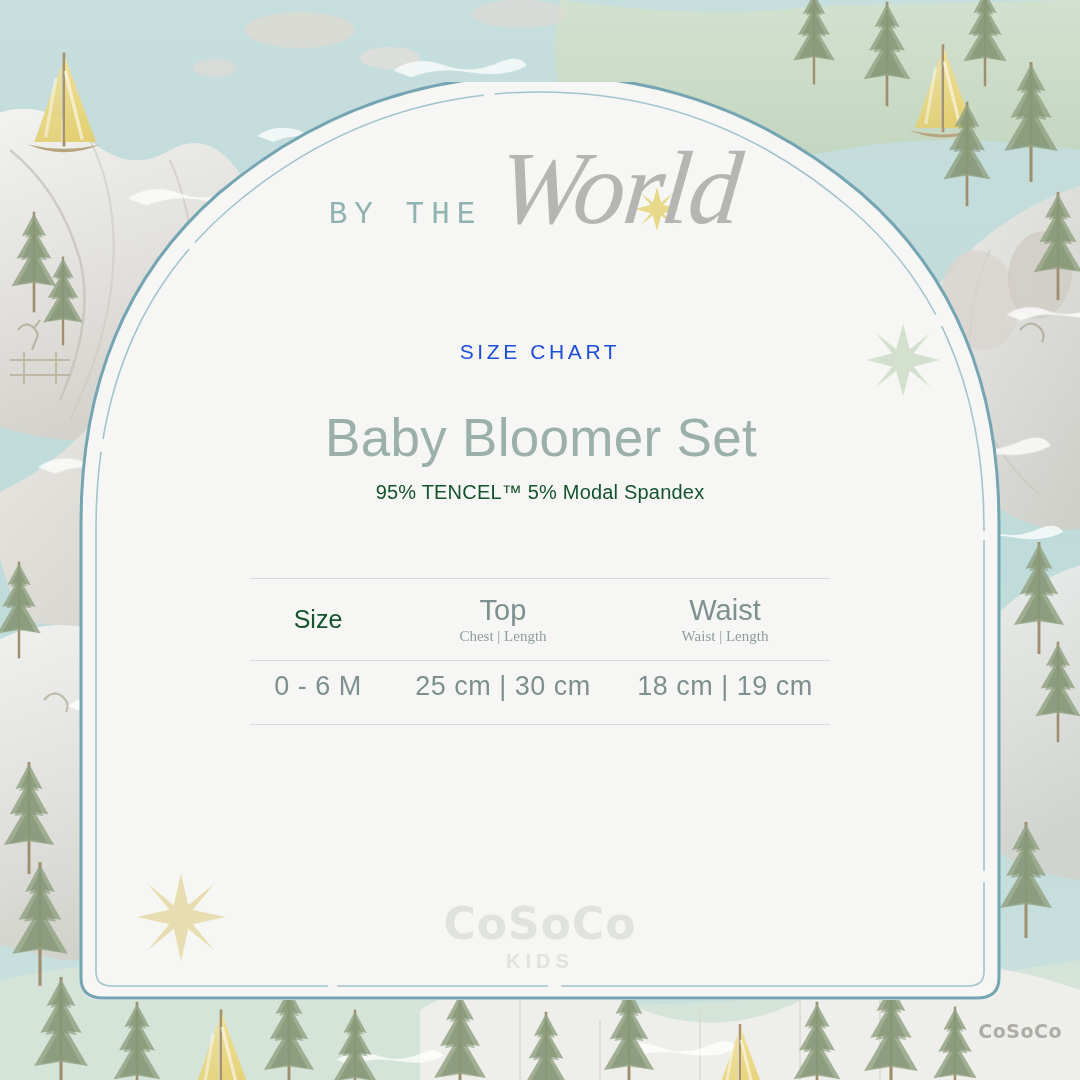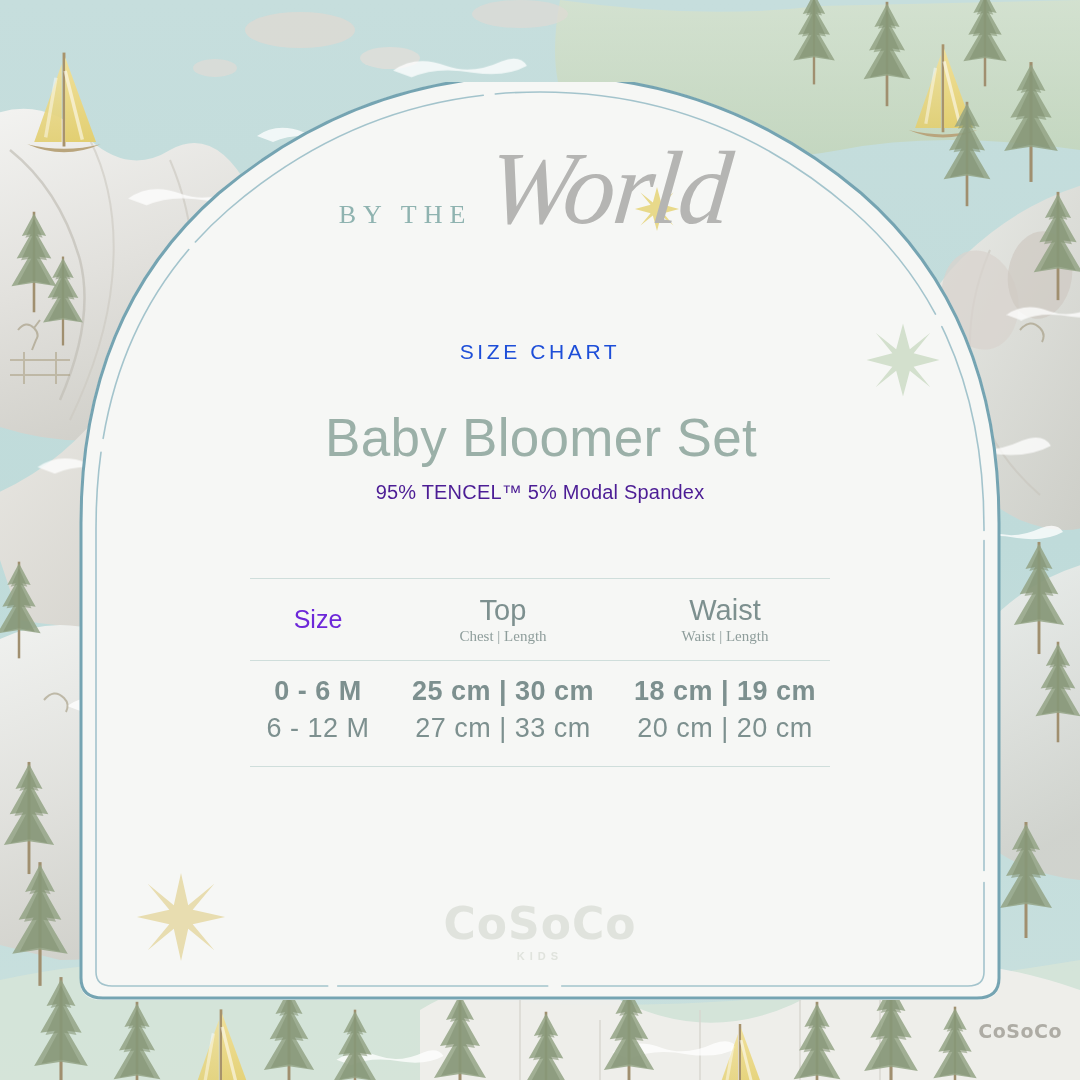--- a/index.html
+++ b/index.html
@@ -33,22 +33,22 @@
     position:absolute;
     left:0; top:0; width:924px; height:920px;
   }
 
   
   #brand-logo {
     position:absolute; left:0; top:56px; width:924px;
     text-align:center;
   }
   #brand-line1 {
-    font-family:Liberation Serif, serif;
-    font-size:26px;
+    font-family:Liberation Mono, monospace;
+    font-size:31px;
     letter-spacing:7px;
     color:#8fb3b0;
     display:inline-block;
     position:relative;
     left:-12px;
   }
   #brand-star {
     position:absolute;
     left:556px; top:48px;
     width:46px; height:46px;
@@ -79,21 +79,21 @@
     text-align:center;
     font-size:53px;
     color:#9bb0a8;
     font-weight:400;
     letter-spacing:0.3px;
   }
   #material-line {
     position:absolute; left:0; top:399px; width:924px;
     text-align:center;
     font-size:20px;
-    color:#4c1d95;
+    color:#14532d;
     font-weight:400;
     letter-spacing:0.2px;
   }
 
   
   #size-table {
     position:absolute;
     left:172px; top:496px;
     width:580px;
     border-collapse:collapse;
@@ -110,45 +110,45 @@
   }
   #size-table tbody tr:last-child td { border-bottom:1px solid #cfdedb; }
   .col-size   { width:136px; }
   .col-top    { width:234px; border-left:1px solid #cfdedb; border-right:1px solid #cfdedb; }
   .col-bottom { width:210px; }
 
   #size-table thead th { height:82px; vertical-align:middle; padding:0; }
   .hd-main { font-size:29px; color:#7d908f; line-height:1.15; }
   .hd-sub  { font-size:15px; color:#8e9d9b; margin-top:1px;
              font-family:"Liberation Serif", serif; }
-  .hd-only { font-size:25px; color:#6d28d9; }
+  .hd-only { font-size:25px; color:#14532d; }
 
   #size-table tbody td { height:52px; font-size:27px; padding:0; letter-spacing:0.5px; }
-  #size-table tbody tr:first-child td { padding-top:10px;font-weight:bold; }
+  #size-table tbody tr:first-child td { padding-top:10px; }
   #size-table tbody tr:last-child  td { padding-bottom:22px; }
 
   
   #star-sage {
     position:absolute; left:787px; top:240px; width:76px; height:76px;
   }
   #star-gold {
     position:absolute; left:58px; top:790px; width:90px; height:90px;
   }
 
   
   #footer-logo {
     position:absolute; left:0; top:820px; width:924px; text-align:center;
   }
   #footer-wordmark {
     font-size:44px; font-weight:700; color:#e0e3dd;
     letter-spacing:1px; line-height:1;
     font-family:"DejaVu Sans", sans-serif;
   }
   #footer-kids {
-    font-size:11px; color:#e0e3dd; letter-spacing:5px;
+    font-size:20px; color:#e0e3dd; letter-spacing:5px;
     margin-top:4px; font-weight:700;
   }
 
   
   #corner-watermark {
     position:absolute; right:18px; bottom:38px;
     font-size:19px; font-weight:700;
     color:rgba(122,118,108,0.55);
     font-family:"DejaVu Sans", sans-serif;
     letter-spacing:0.5px;
@@ -349,25 +349,20 @@
               <div class="hd-sub">Waist | Length</div>
             </th>
           </tr>
         </thead>
         <tbody>
           <tr>
             <td class="col-size">0 - 6 M</td>
             <td class="col-top">25 cm | 30 cm</td>
             <td class="col-bottom">18 cm | 19 cm</td>
           </tr>
-          <tr>
-            <td class="col-size">6 - 12 M</td>
-            <td class="col-top">27 cm | 33 cm</td>
-            <td class="col-bottom">20 cm | 20 cm</td>
-          </tr>
         </tbody>
       </table>
 
       <div id="footer-logo">
         <div id="footer-wordmark">CoSoCo</div>
         <div id="footer-kids">KIDS</div>
       </div>
 
     </div>
   </div>

